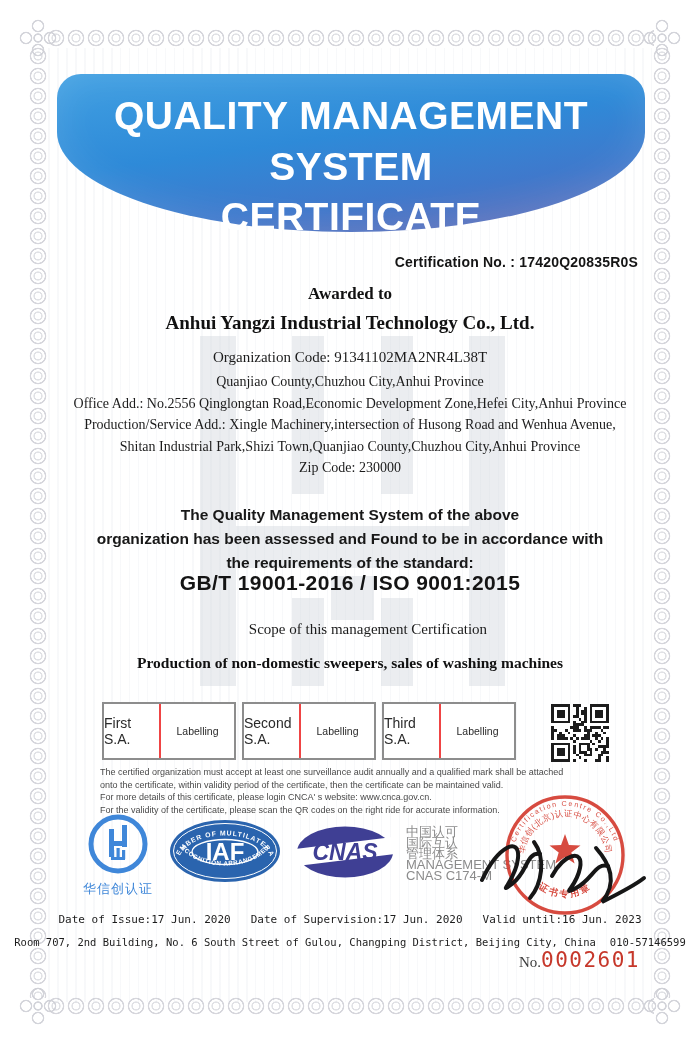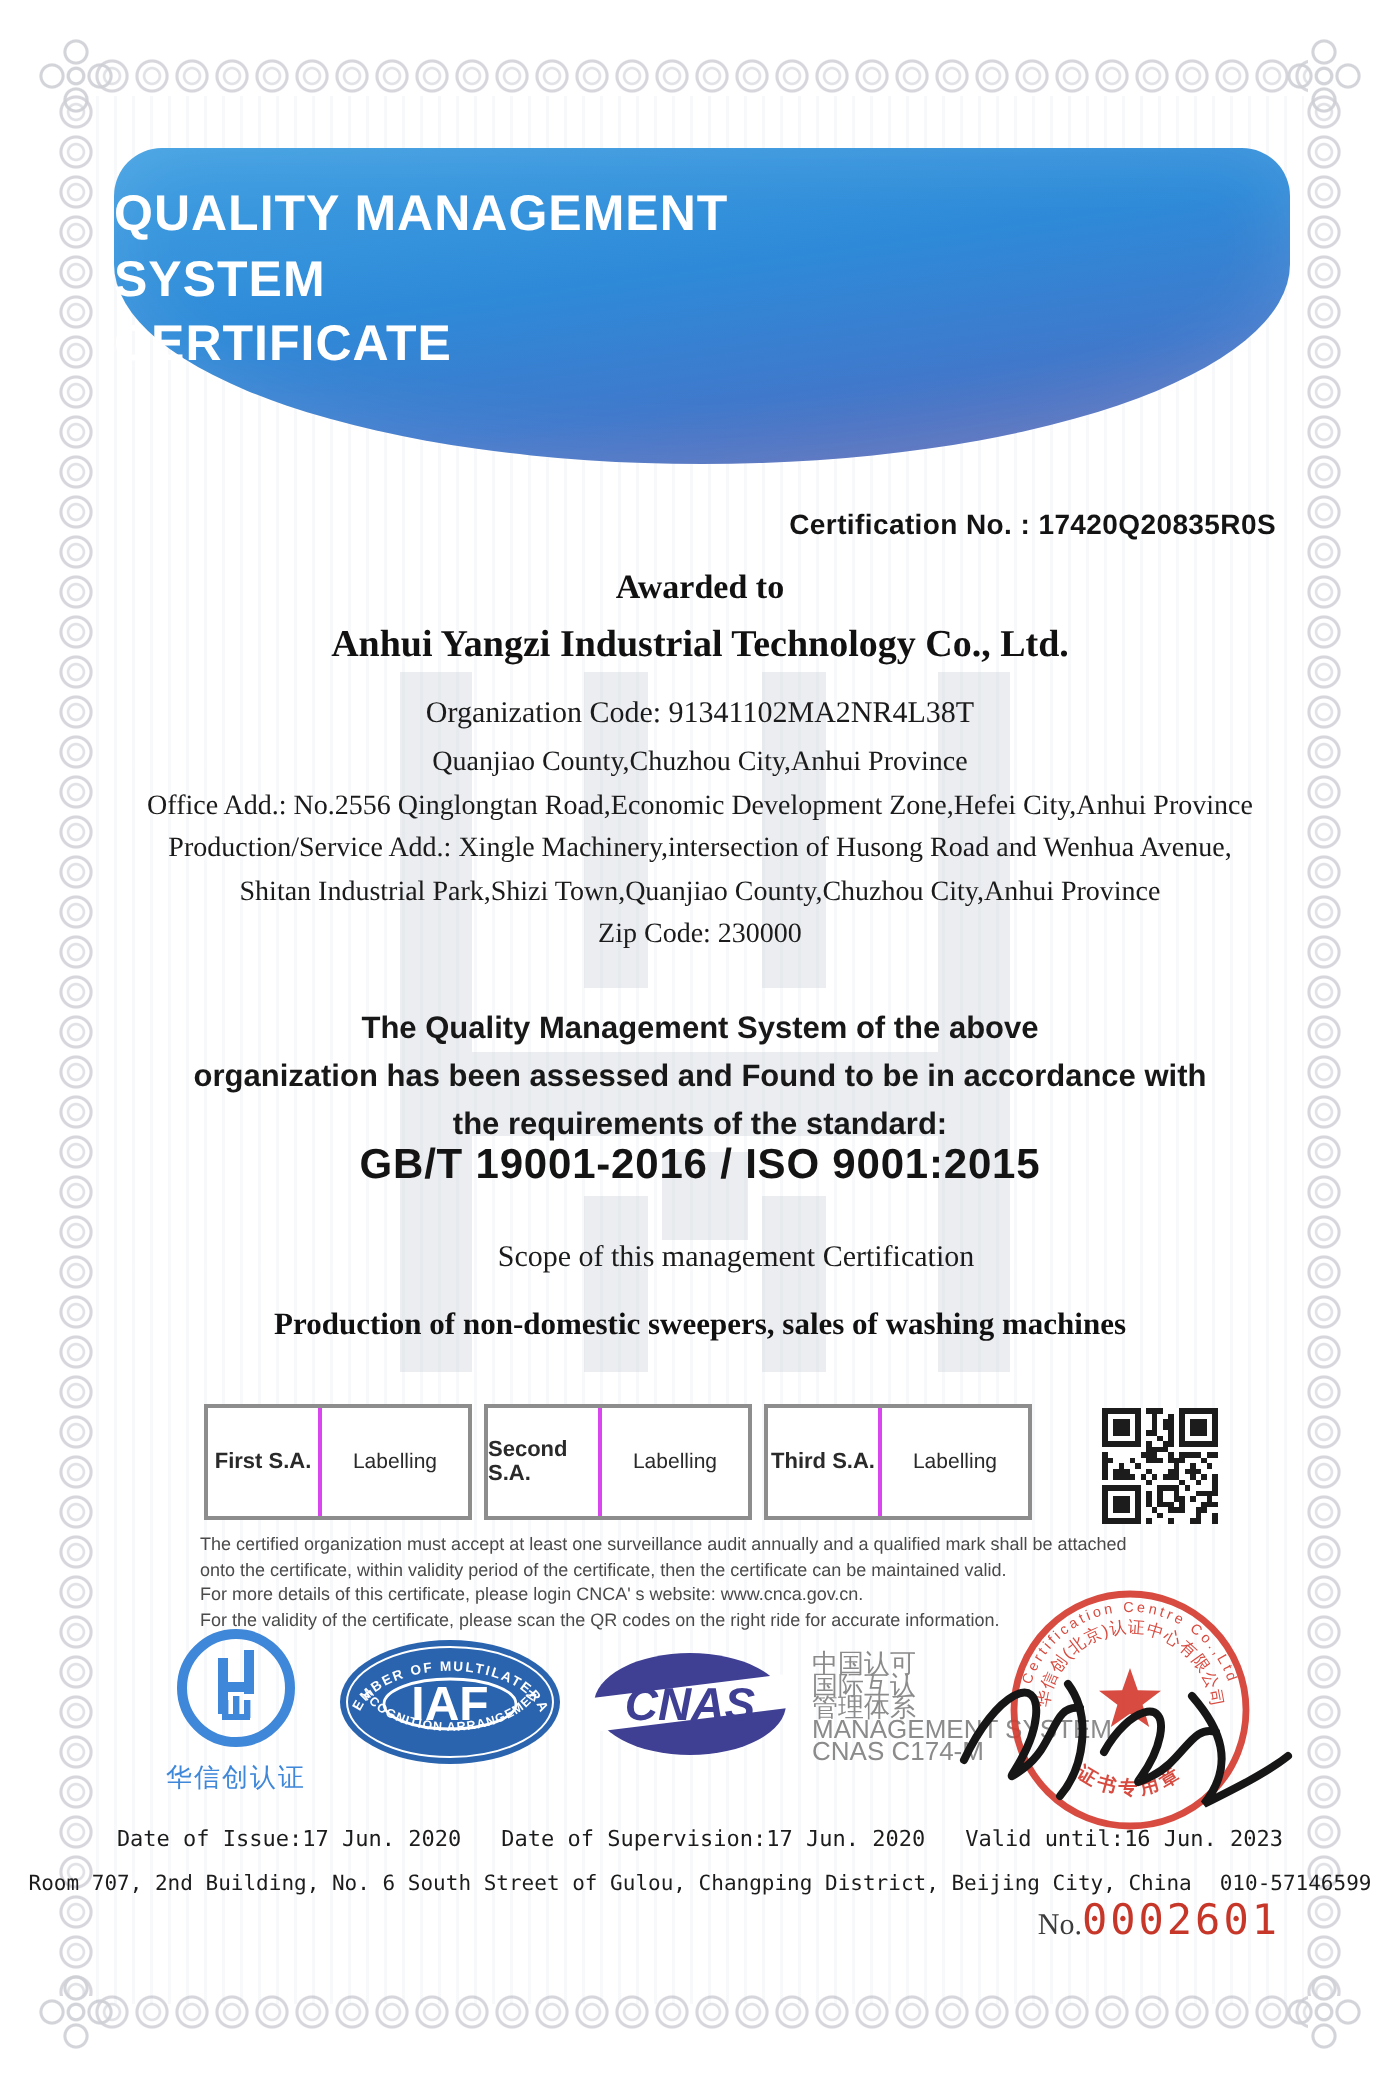--- a/index.html
+++ b/index.html
@@ -42,22 +42,22 @@
   }
   .watermark{position:absolute;left:200px;top:336px;opacity:.38;}
   
   .blue-header{
     position:absolute;left:57px;top:74px;width:588px;height:158px;
     border-radius:24px 24px 50% 50% / 24px 24px 100px 100px;
     background:linear-gradient(172deg,#41a0e2 0%,#2e8ad8 42%,#3f79cc 70%,#6a6cb4 100%);
     box-shadow:inset 0 0 40px rgba(255,255,255,.12);
   }
   .blue-header .title{
-    padding-top:17px;text-align:left;color:#ffffff;
-    font-size:25px;font-weight:700;line-height:1.3;letter-spacing:.5px;
+    padding-top:17px;text-align:center;color:#ffffff;
+    font-size:39px;font-weight:700;line-height:1.3;letter-spacing:.5px;
   }
   
   .cert-no{
     position:absolute;top:254px;left:0;right:62px;text-align:right;
     font-size:14px;font-weight:700;color:#141414;letter-spacing:.2px;
   }
   .awarded-to{position:absolute;top:284px;left:0;right:0;text-align:center;
     font-family:"Liberation Serif",serif;font-size:17px;font-weight:700;color:#111;}
   .company{position:absolute;top:312px;left:0;right:0;text-align:center;
     font-family:"Liberation Serif",serif;font-size:19px;font-weight:700;color:#111;}
@@ -69,22 +69,22 @@
     font-size:15.5px;font-weight:700;line-height:24px;color:#181818;}
   .standard{position:absolute;top:571px;left:0;right:0;text-align:center;
     font-size:21px;font-weight:700;color:#141414;letter-spacing:.4px;}
   .scope-label{position:absolute;top:621px;left:0;right:0;text-align:center;
     font-family:"Liberation Serif",serif;font-size:15px;color:#1b1b1b;padding-left:36px;}
   .scope-text{position:absolute;top:654px;left:0;right:0;text-align:center;
     font-family:"Liberation Serif",serif;font-size:15.5px;font-weight:700;color:#111;}
   
   .boxes{position:absolute;left:102px;top:702px;display:flex;gap:6px;}
   .audit-box{width:134px;height:58px;border:2px solid #8d8d8d;display:flex;background:#fff;box-sizing:border-box;}
-  .audit-box .cell-l{width:55px;border-right:2px solid #d946ef;display:flex;align-items:center;justify-content:center;
-    font-size:11px;color:#2a2a2a;font-weight:bold;}
+  .audit-box .cell-l{width:55px;border-right:2px solid #ef4444;display:flex;align-items:center;justify-content:center;
+    font-size:14px;color:#2a2a2a;}
   .audit-box .cell-r{flex:1;display:flex;align-items:center;justify-content:center;font-size:10.5px;color:#2a2a2a;}
   .qr{position:absolute;left:551px;top:704px;width:58px;height:58px;}
   
   .fine-print{position:absolute;left:100px;top:766px;width:470px;
     font-size:9px;line-height:12.6px;color:#4a4a4a;}
   
   .hxc-logo{position:absolute;left:84px;top:812px;}
   .hxc-label{position:absolute;left:72px;top:880px;width:92px;text-align:center;
     font-size:13px;font-weight:400;color:#3f87d9;letter-spacing:1px;}
   .iaf-logo{position:absolute;left:167px;top:818px;}

